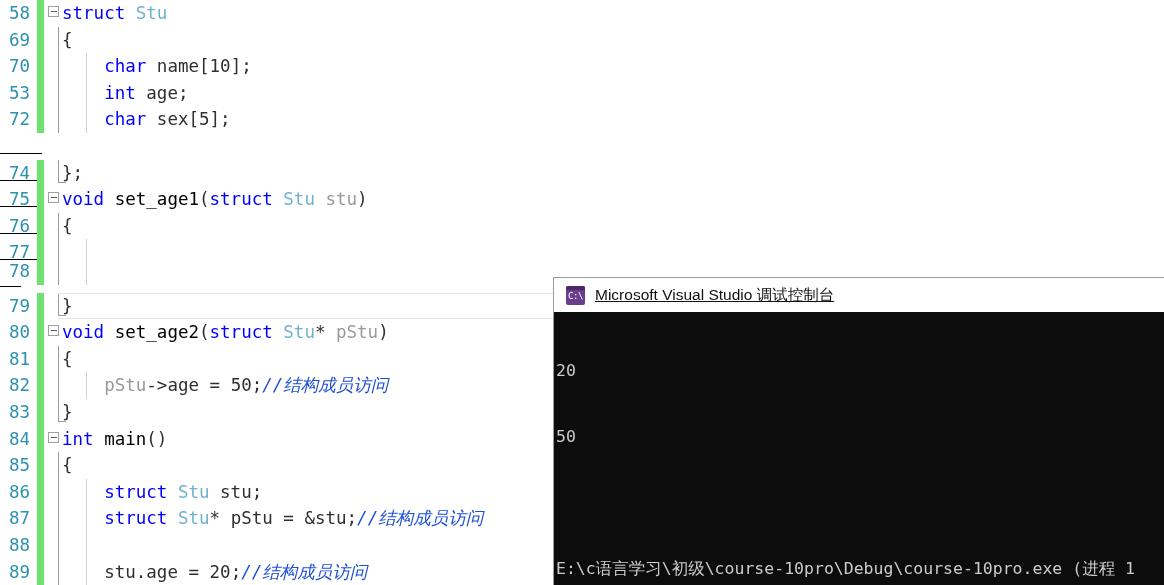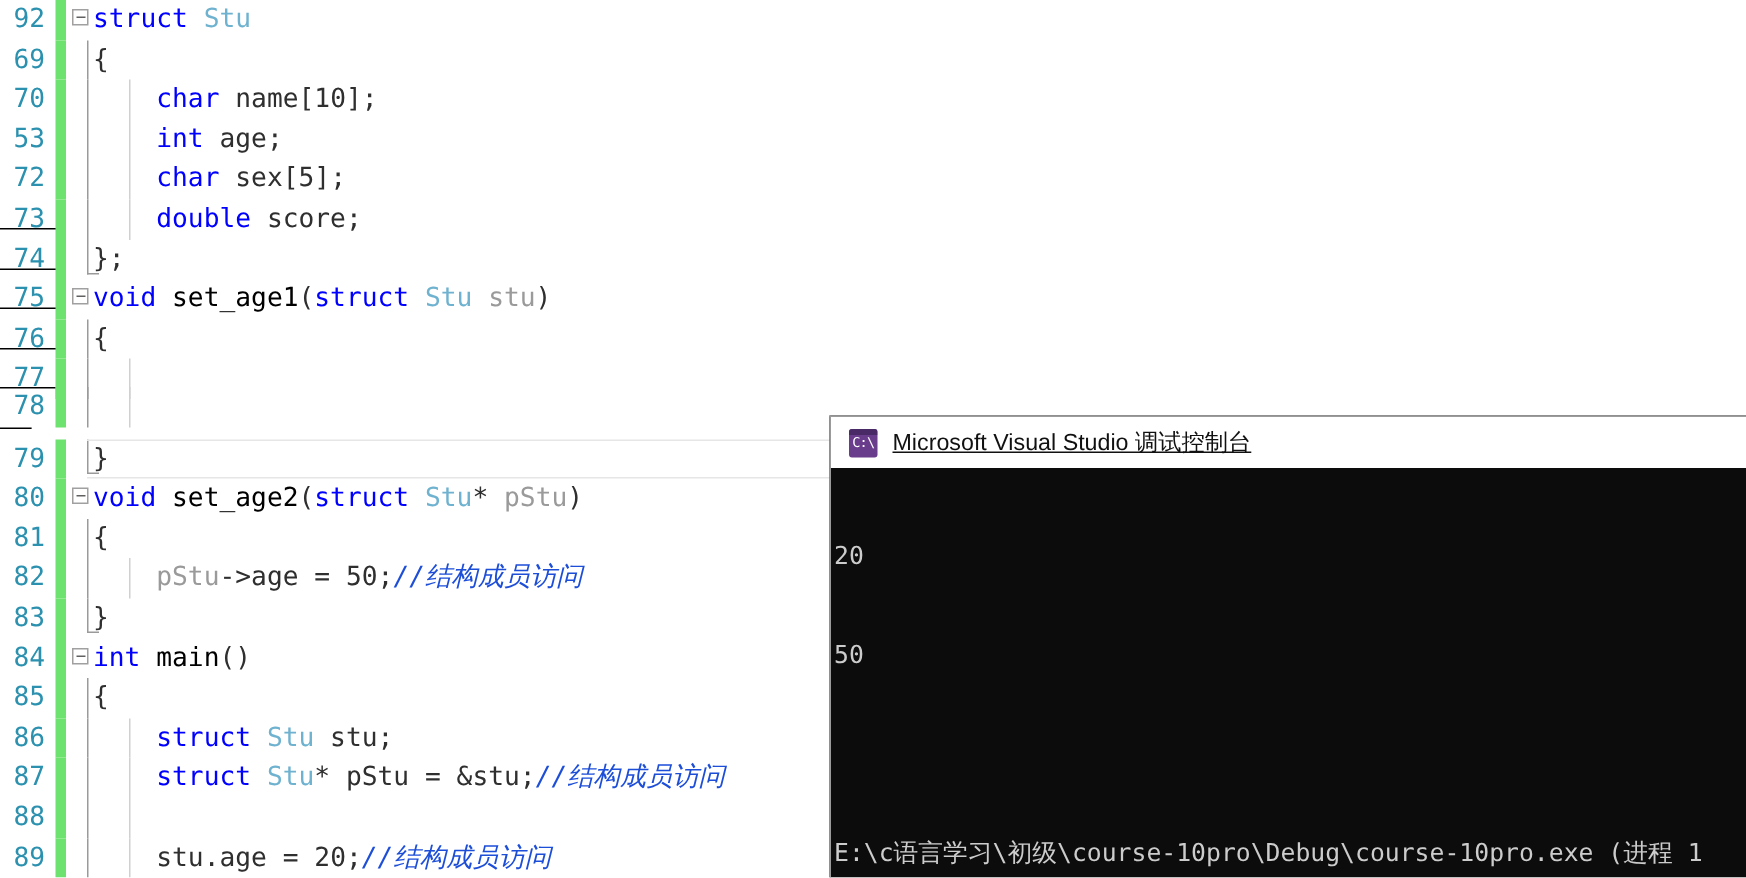--- a/index.html
+++ b/index.html
@@ -193,21 +193,21 @@
   }
   .console-line { white-space: pre; height: 22px; }
   .console-blank { height: 22px; }
 </style>
 </head>
 <body>
 
 <div id="editor">
 
   <div class="code-line" style="top:0px;position:absolute;left:0;width:100%;">
-    <span class="lineno">92</span>
+    <span class="lineno">58</span>
     <span class="changebar"></span>
     <span class="glyph"></span>
     <span class="codetext"><span class="kw">struct</span> <span class="type">Stu</span></span>
   </div>
 
   <div class="code-line" style="top:26.6px;position:absolute;left:0;width:100%;">
     <span class="lineno">69</span>
     <span class="changebar"></span>
     <span class="vbar brace"></span>
     <span class="codetext"><span class="punct">{</span></span>
@@ -230,27 +230,20 @@
   </div>
 
   <div class="code-line" style="top:106.4px;position:absolute;left:0;width:100%;text-decoration:underline;">
     <span class="lineno">72</span>
     <span class="changebar"></span>
     <span class="vbar brace"></span>
     <span class="vbar indent"></span>
     <span class="codetext">    <span class="kw">char</span> <span class="ident">sex</span><span class="punct">[</span><span class="num">5</span><span class="punct">];</span></span>
   </div>
 
-  <div class="code-line" style="top:133px;position:absolute;left:0;width:100%;">
-    <span class="lineno">73</span>
-    <span class="changebar"></span>
-    <span class="vbar brace"></span>
-    <span class="vbar indent"></span>
-    <span class="codetext">    <span class="kw">double</span> <span class="ident">score</span><span class="punct">;</span></span>
-  </div>
 
   <div class="code-line" style="top:159.6px;position:absolute;left:0;width:100%;">
     <span class="lineno">74</span>
     <span class="changebar"></span>
     <span class="vfoot"></span>
     <span class="codetext"><span class="punct">};</span></span>
   </div>
 
   <div class="code-line" style="top:186.2px;position:absolute;left:0;width:100%;">
     <span class="lineno">75</span>

